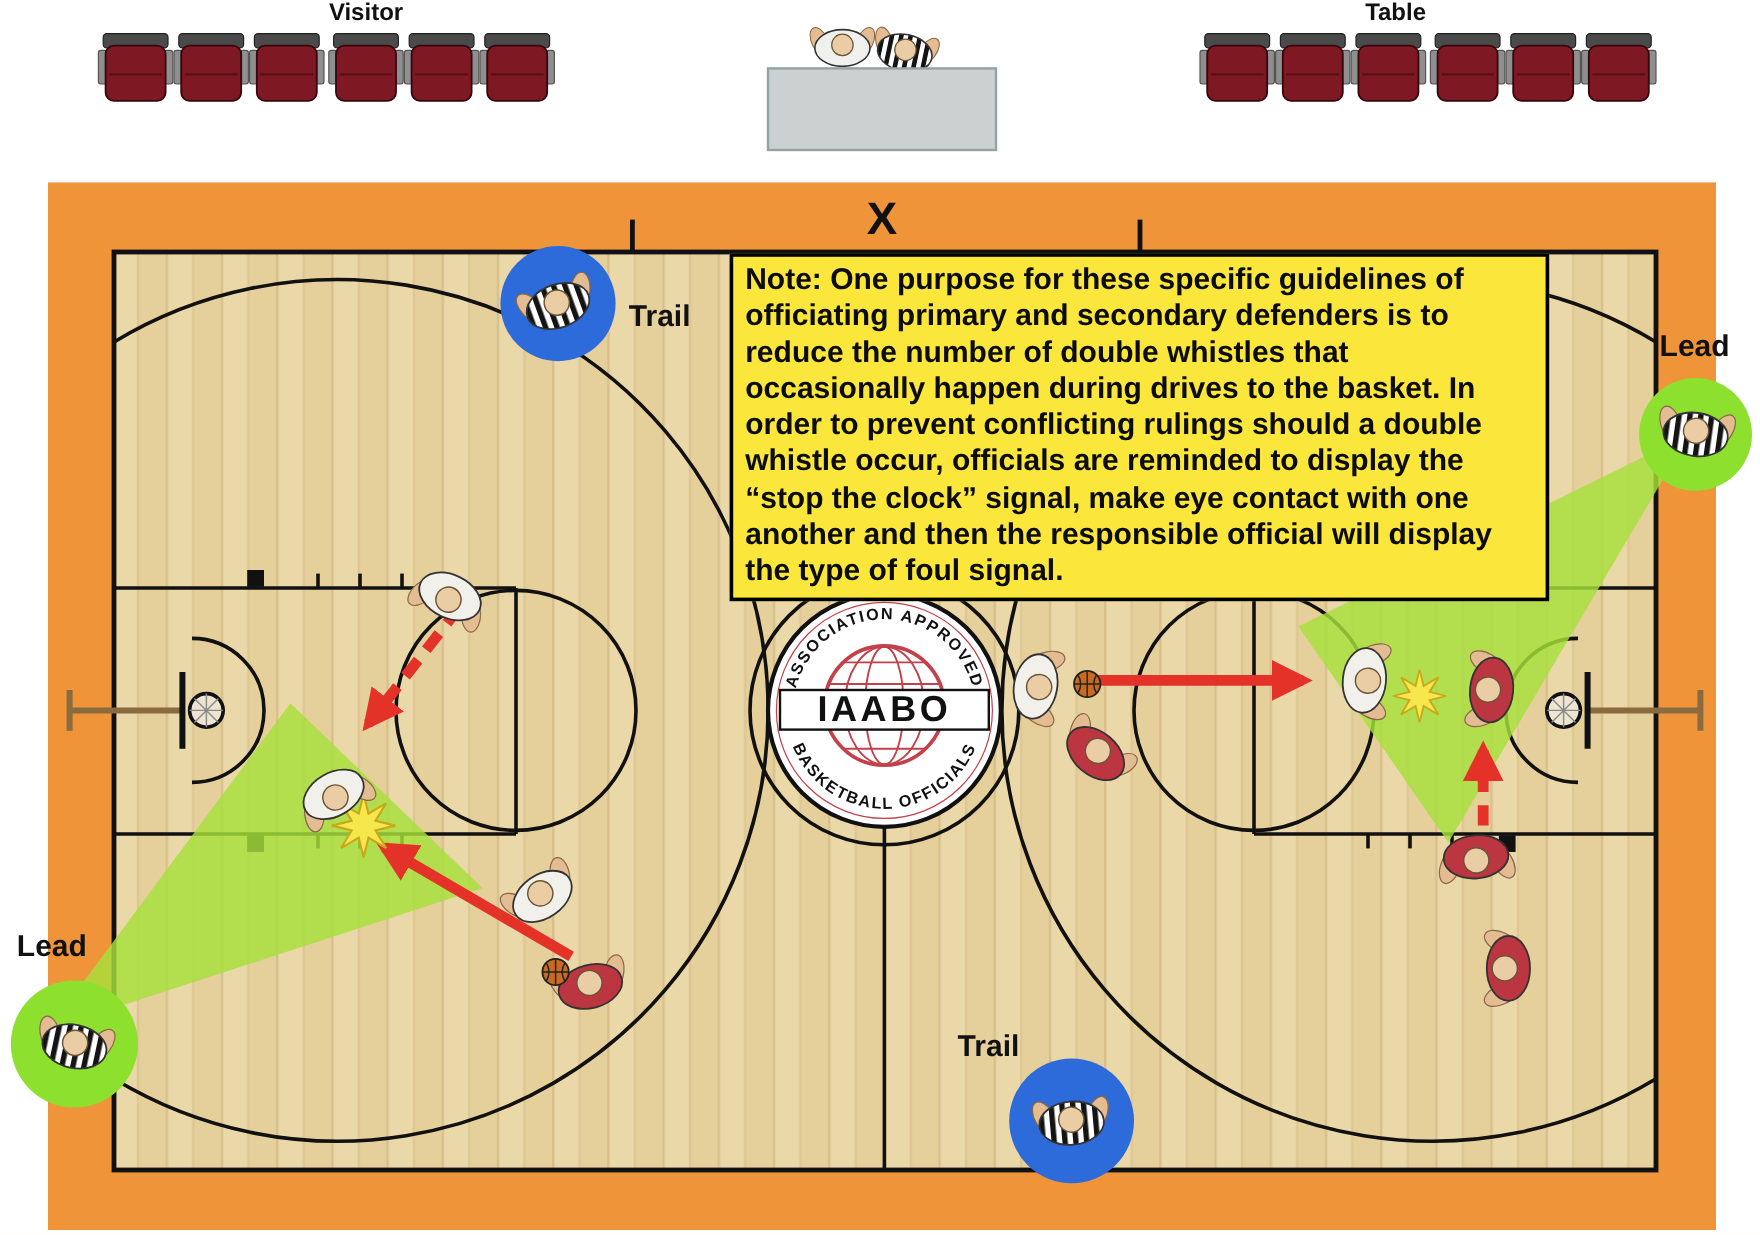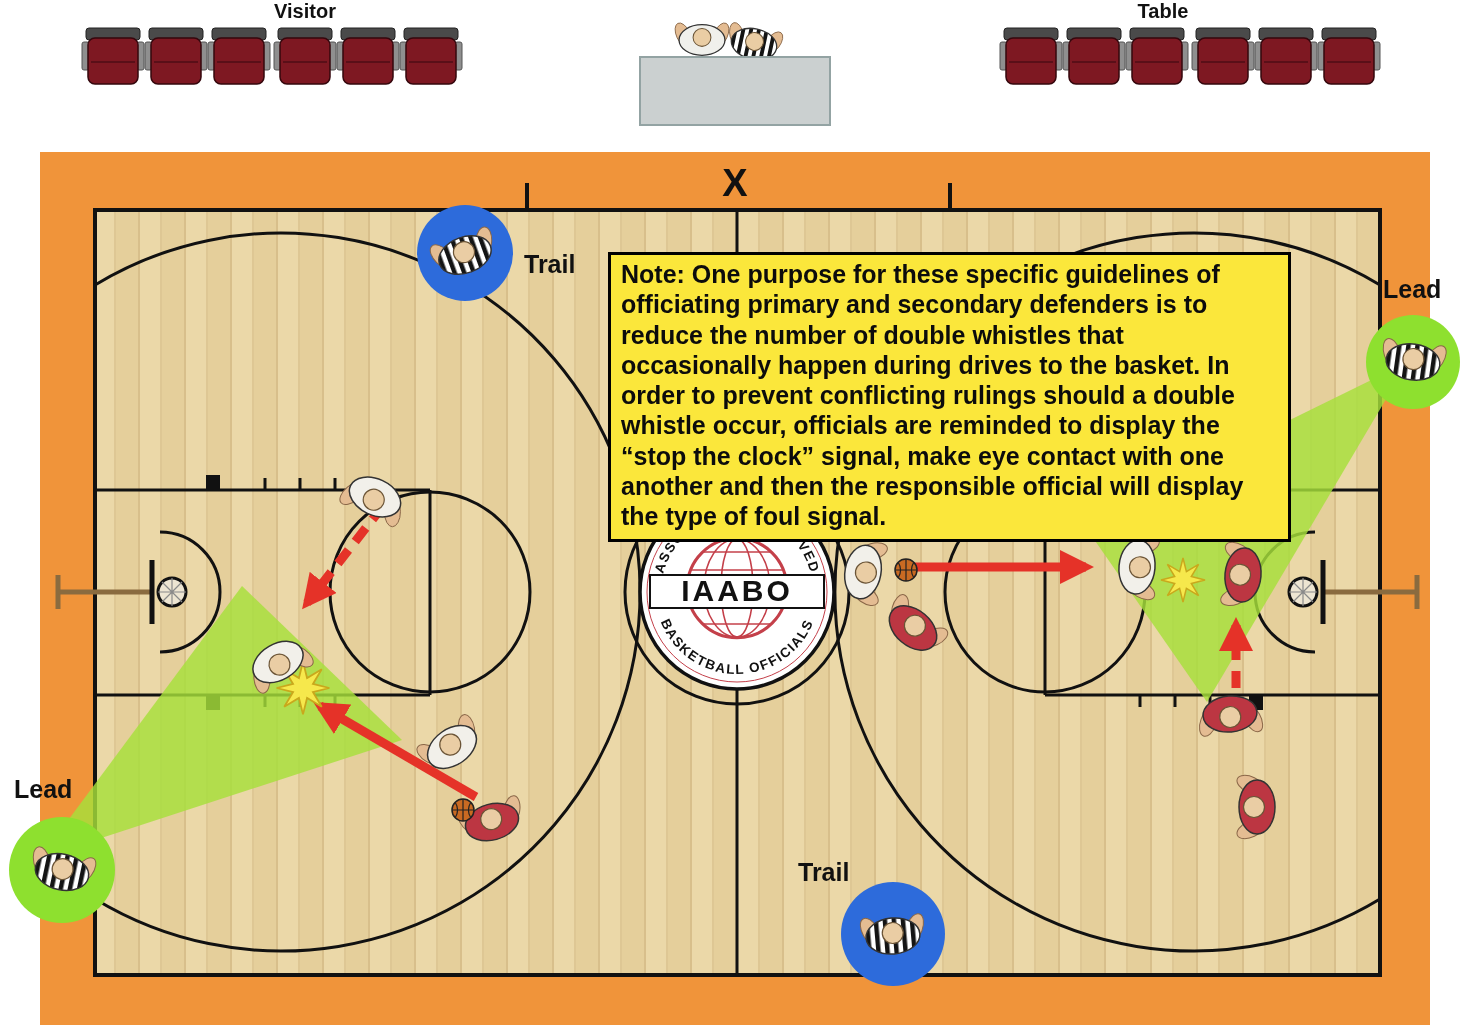--- a/index.html
+++ b/index.html
@@ -6,21 +6,21 @@
   .stage{position:relative;width:1467px;height:1029px;background:#fff;overflow:hidden;
          font-family:"Liberation Sans",sans-serif;}
   .stage svg{position:absolute;left:0;top:0;}
   .lbl{position:absolute;font-weight:bold;color:#111;white-space:nowrap;}
   .bench-lbl{font-size:20px;width:120px;text-align:center;}
   .pos-lbl{font-size:25px;}
   .x-mark{font-size:38px;width:50px;text-align:center;}
   .table-lbl{font-size:28px;width:190px;text-align:center;}
   .note{position:absolute;left:608px;top:211px;width:683px;height:290px;box-sizing:border-box;
         background:#FBE73B;border:3px solid #000;padding:4px 10px;
-        font-weight:bold;font-size:25px;line-height:1.21;color:#0c0c0c;margin-top:41px;}
+        font-weight:bold;font-size:25px;line-height:1.21;color:#0c0c0c;}
 </style>
 </head>
 <body>
 
 <div class="stage">
 
 <svg width="1467" height="1029" viewBox="0 0 1467 1029">
   <defs>
     <pattern id="wood" width="46" height="46" patternUnits="userSpaceOnUse">
       <rect width="46" height="46" fill="#EBD8A8"></rect>

